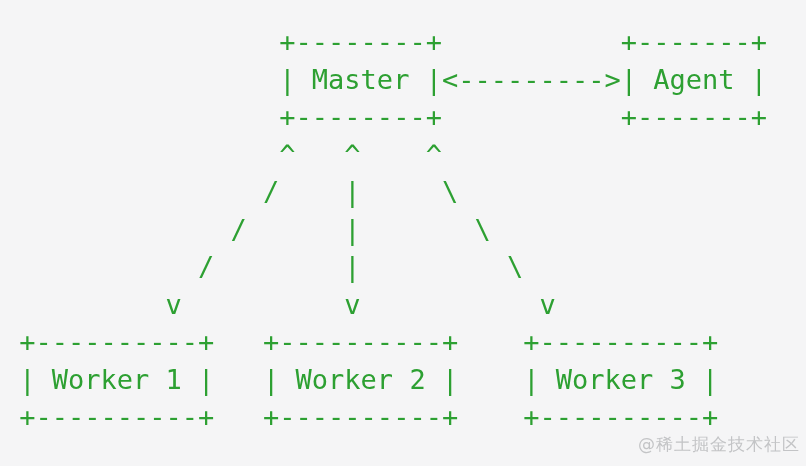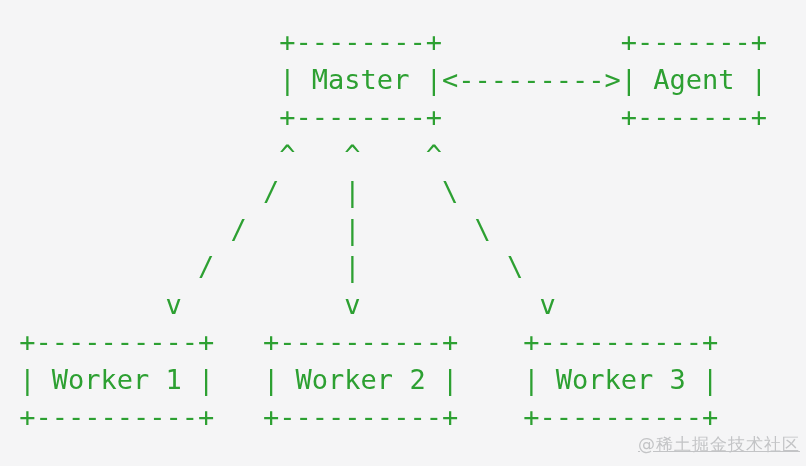--- a/index.html
+++ b/index.html
@@ -32,21 +32,20 @@
   }
   .watermark {
     position: absolute;
     right: 6px;
     bottom: 10px;
     font-size: 17px;
     letter-spacing: 1px;
     color: #c3c4c6;
     font-family: "DejaVu Sans", "Liberation Sans", sans-serif;
     user-select: none;
-    text-decoration: underline;
   }
 </style>
 </head>
 <body style="background: rgb(245, 245, 246);">
 
 <div class="screen">
   <pre class="ascii" style="color: rgb(45, 160, 50);">                 +--------+           +-------+
                  | Master |&lt;---------&gt;| Agent |
                  +--------+           +-------+
                  ^   ^    ^

